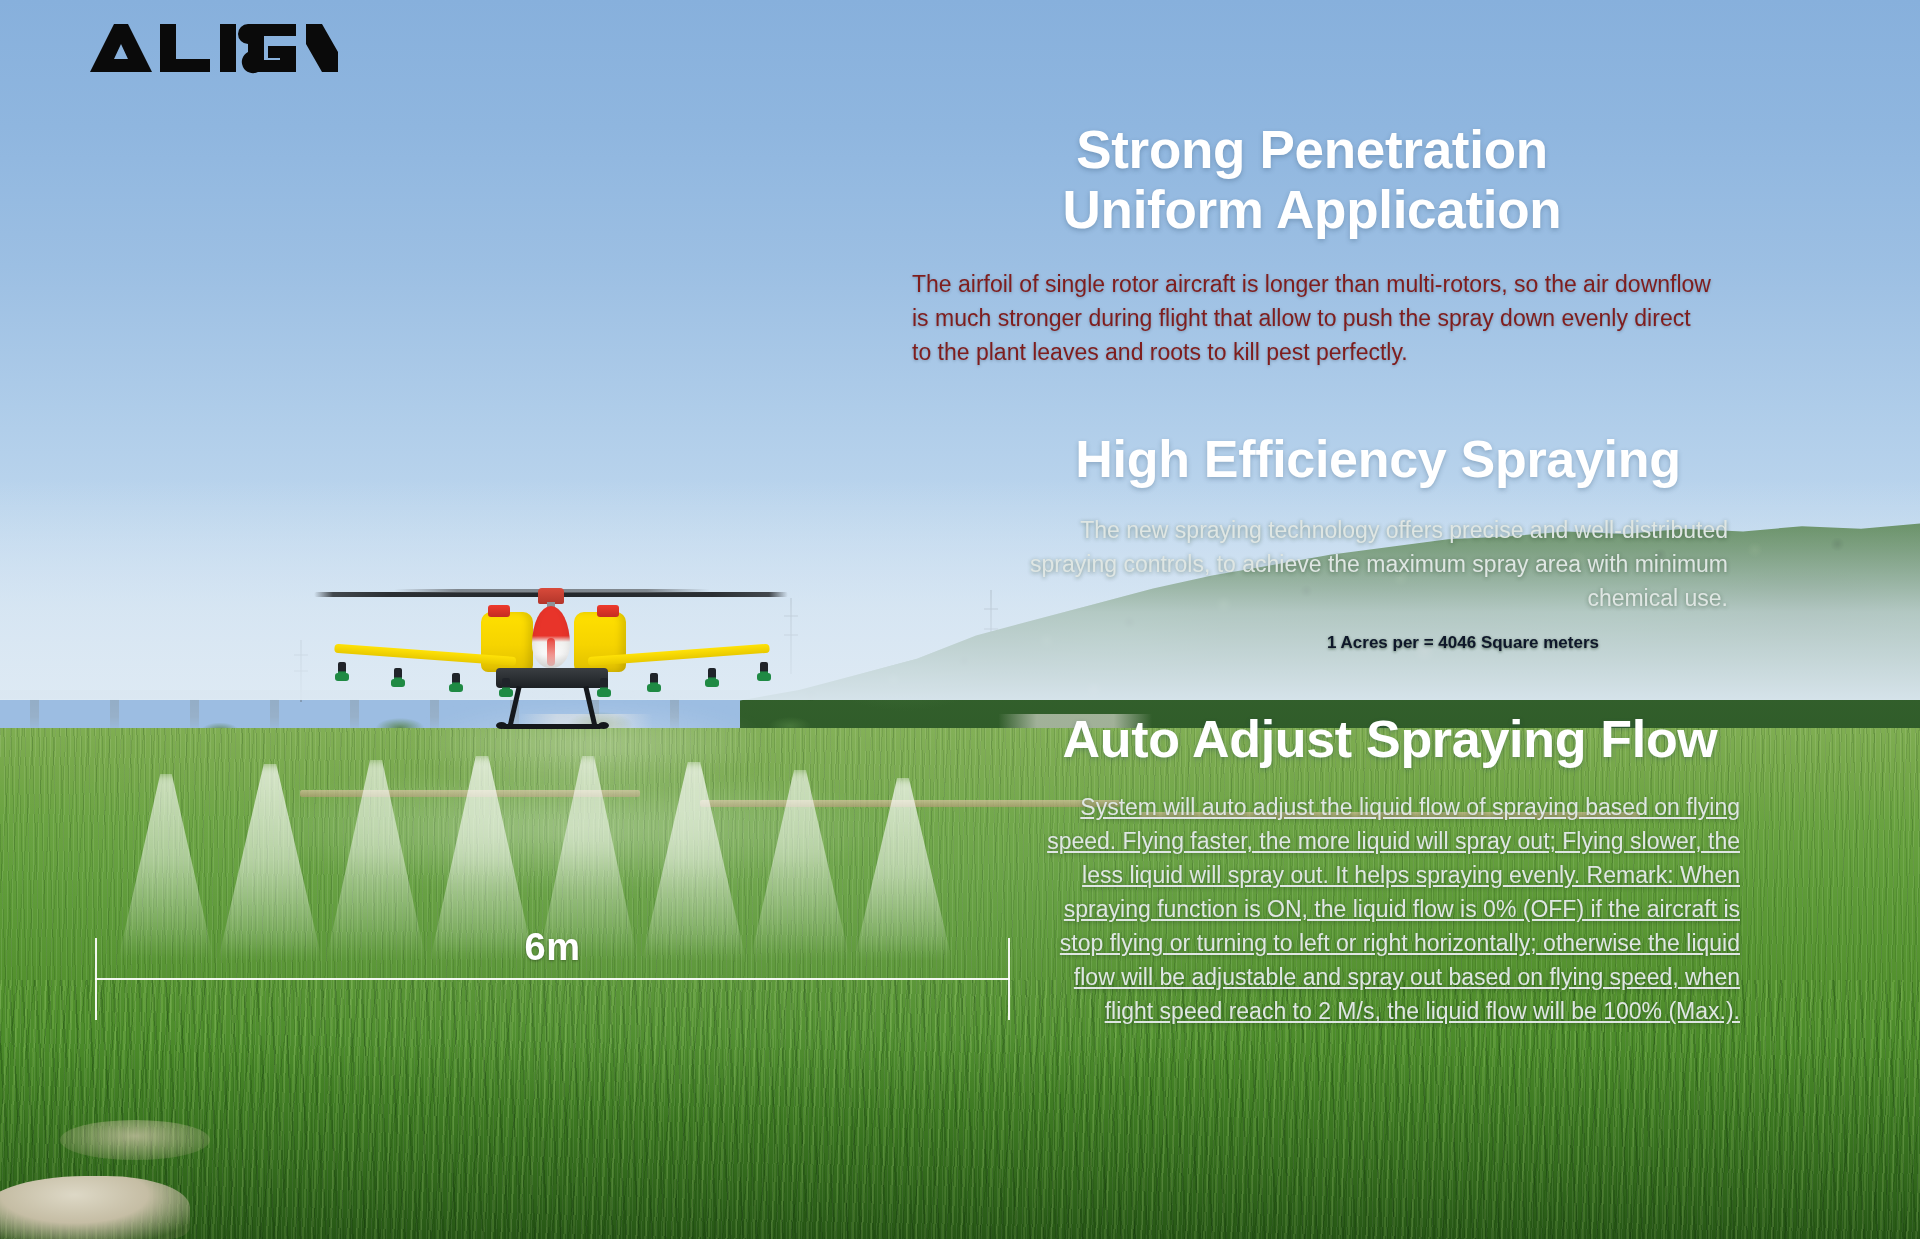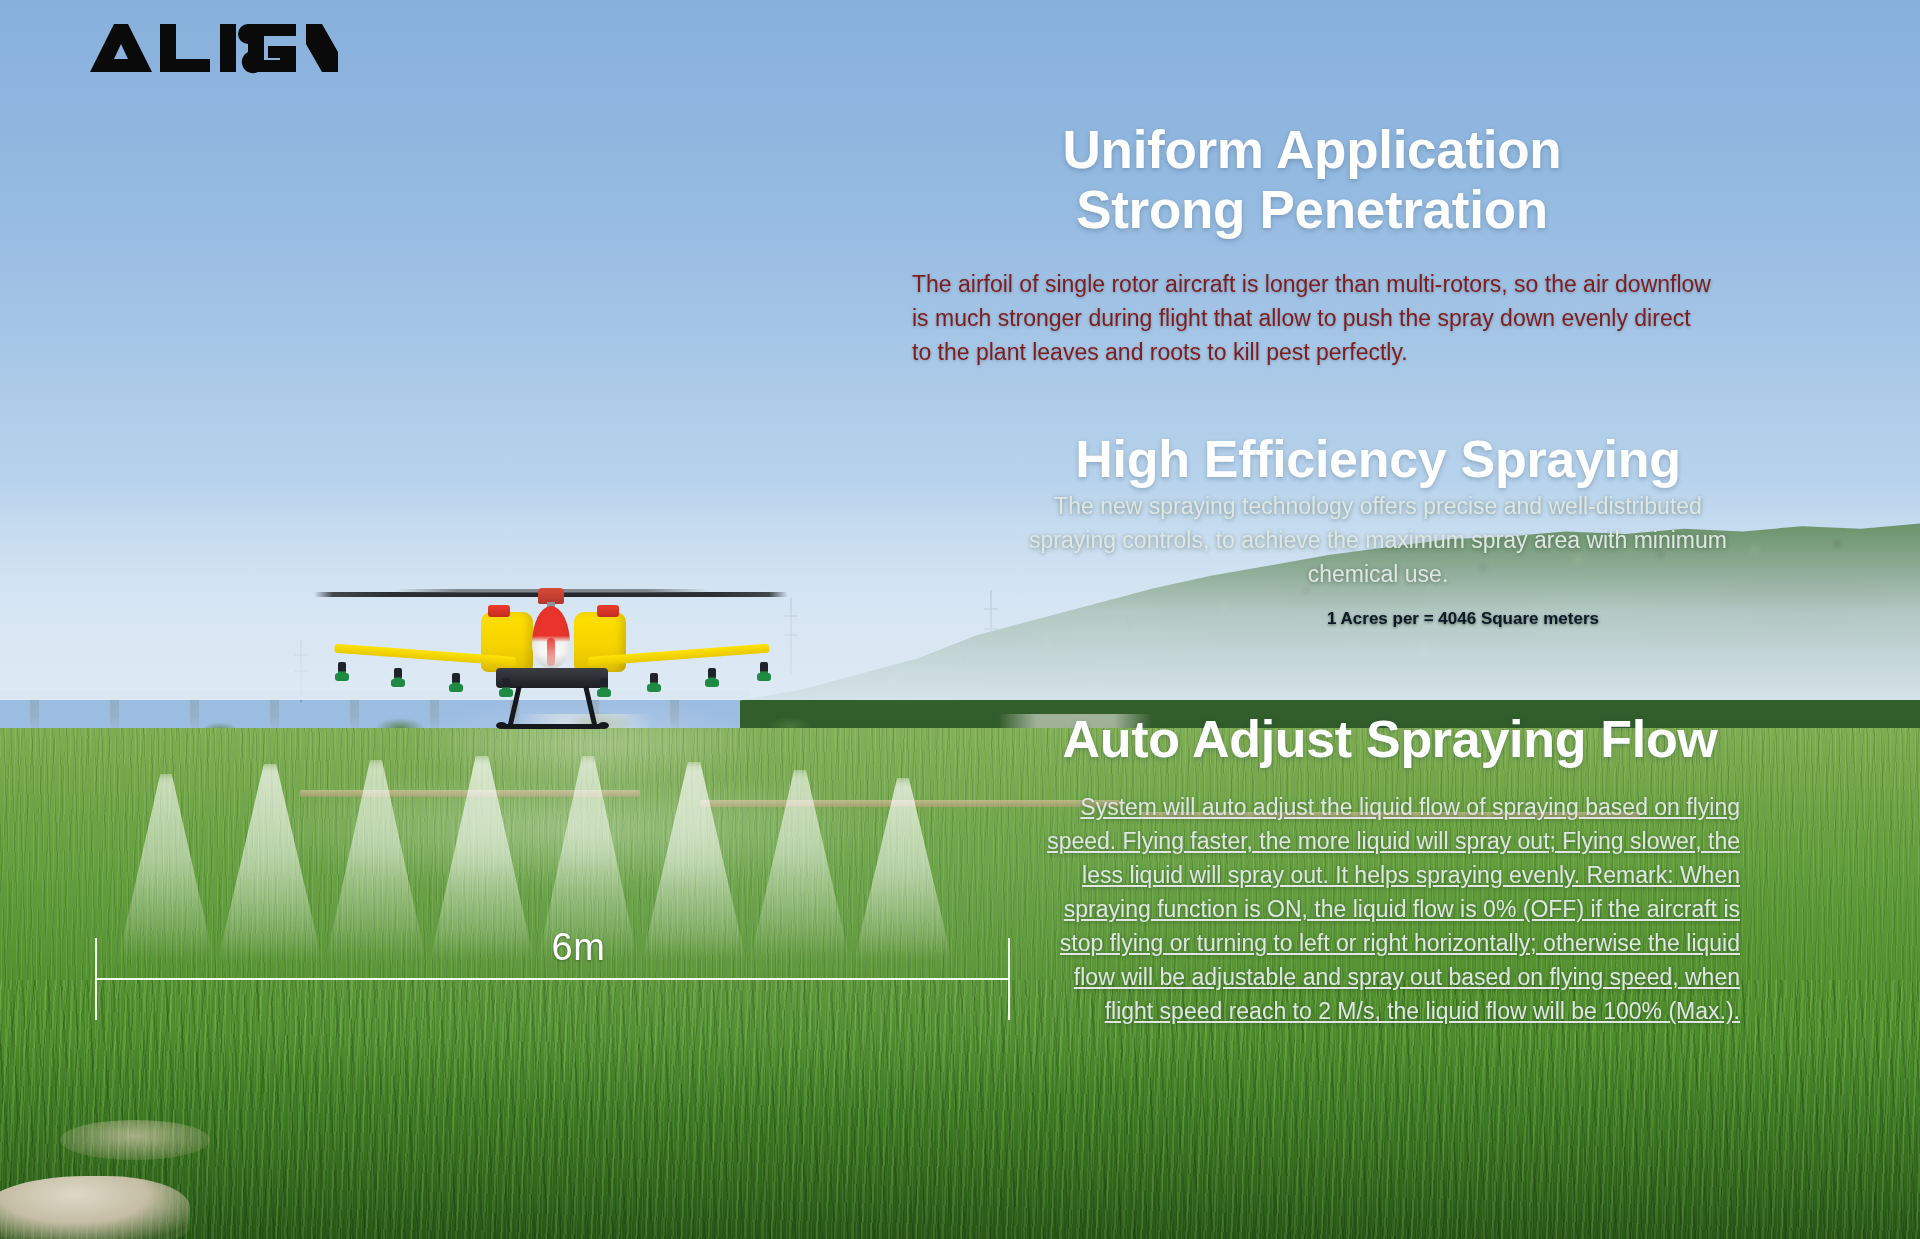--- a/index.html
+++ b/index.html
@@ -228,23 +228,22 @@
   .skid.v2{ left:272px; top:108px; width:5px; height:42px; transform:rotate(-13deg); }
   .skid.h{ left:186px; top:146px; width:100px; height:5px; border-radius:3px; }
   .skid.foot{ width:11px; height:7px; border-radius:50%; top:144px; }
 
   
   .dim{ position:absolute; left:95px; top:938px; width:915px; height:82px; }
   .dim-line{ position:absolute; left:0; top:40px; width:100%; height:2px; background:rgba(255,255,255,.92); }
   .dim-cap{ position:absolute; top:0; width:2px; height:82px; background:rgba(255,255,255,.92); }
   .dim-label{
     position:absolute; left:0; top:-12px; width:100%; text-align:center;
-    color:#fff; font-size:38px; font-weight:400; letter-spacing:.5px;
+    color:#fff; font-size:38px; font-weight:700; letter-spacing:.5px;
     text-shadow:0 1px 3px rgba(0,0,0,.35);
-    margin-left:26px;
   }
 
   
   .logo{ position:absolute; left:88px; top:22px; }
   .logo svg{ display:block; }
 
   
   .block{ position:absolute; }
   .h1{
     color:#ffffff; font-weight:700; font-size:53px; line-height:1.14;
@@ -260,21 +259,21 @@
     color:#0f172a; font-size:17px; font-weight:700;
     text-shadow:0 1px 3px rgba(20,50,20,.6);
   }
 
   #b1{ left:912px; top:120px; width:800px; }
   #b1 .h1{ text-align:center; }
   #b1 .p{ margin-top:26px; text-align:left; }
 
   #b2{ left:1028px; top:430px; width:700px; }
   #b2 .h1{ text-align:center; font-size:52px; }
-  #b2 .p{ text-align:center; }
+  #b2 .p{ margin-top:24px; text-align:right; }
   #b2 .note{ margin-top:18px; text-align:center; padding-left:170px; }
 
   #b3{ left:1040px; top:710px; width:700px; }
   #b3 .h1{ text-align:center; font-size:52px; }
   #b3 .p{ margin-top:21px; text-align:right;text-decoration:underline; }
 </style>
 </head>
 <body>
 
 <div id="stage">
@@ -374,22 +373,22 @@
         <path d="M72 2 L88 2 L88 37 L122 37 L122 50 L72 50 Z"></path>
         <path d="M132 2 L148 2 L148 50 L132 50 Z"></path>
         <path d="M208 2 L160 2 A10 10 0 0 0 160 22 L160 30 A10 10 0 0 0 170 50 L208 50 L208 24 L180 24 L180 36 L192 36 L192 38 L176 38 L176 14 L208 14 Z"></path>
         <path d="M218 2 L234 2 L250 30 L250 2 L250 50 L234 50 L218 22 L218 50 L218 2 Z"></path>
       </g>
     </svg>
   </div>
 
   <div class="block" id="b1">
     <div class="h1 two-line">
+      <div>Strong Penetration</div>
       <div>Uniform Application</div>
-      <div>Strong Penetration</div>
     </div>
     <div class="p">The airfoil of single rotor aircraft is longer than multi-rotors, so the air downflow is much stronger during flight that allow to push the spray down evenly direct to the plant leaves and roots to kill pest perfectly.</div>
   </div>
 
   <div class="block" id="b2">
     <div class="h1">High Efficiency Spraying</div>
     <div class="p shade">The new spraying technology offers precise and well-distributed spraying controls, to achieve the maximum spray area with minimum chemical use.</div>
     <div class="note">1 Acres per = 4046 Square meters</div>
   </div>
 

